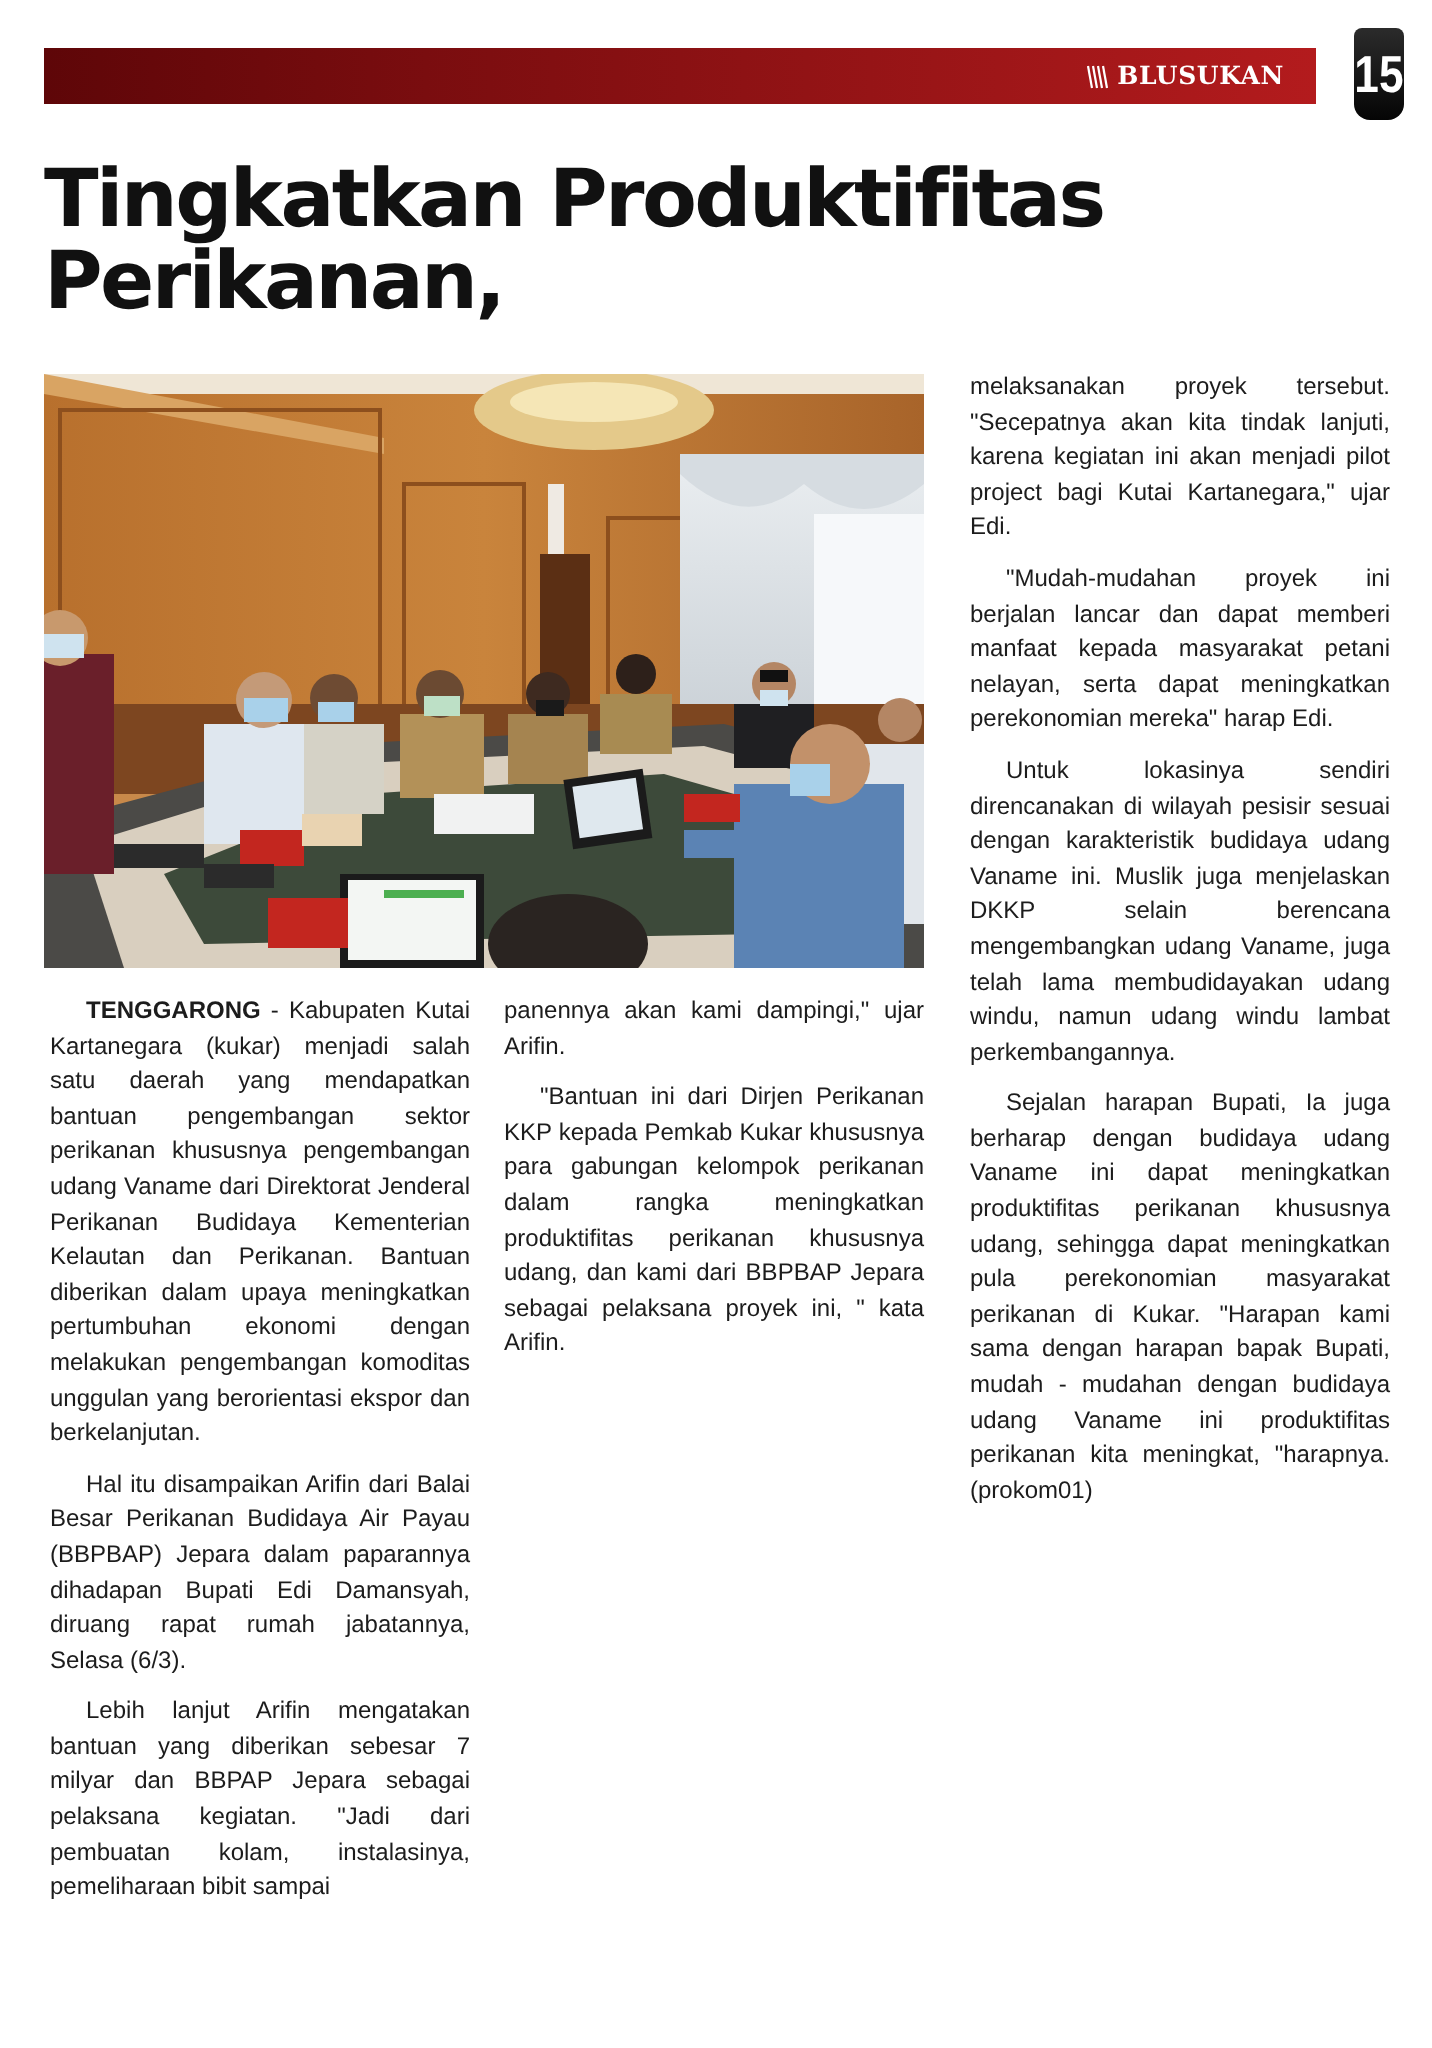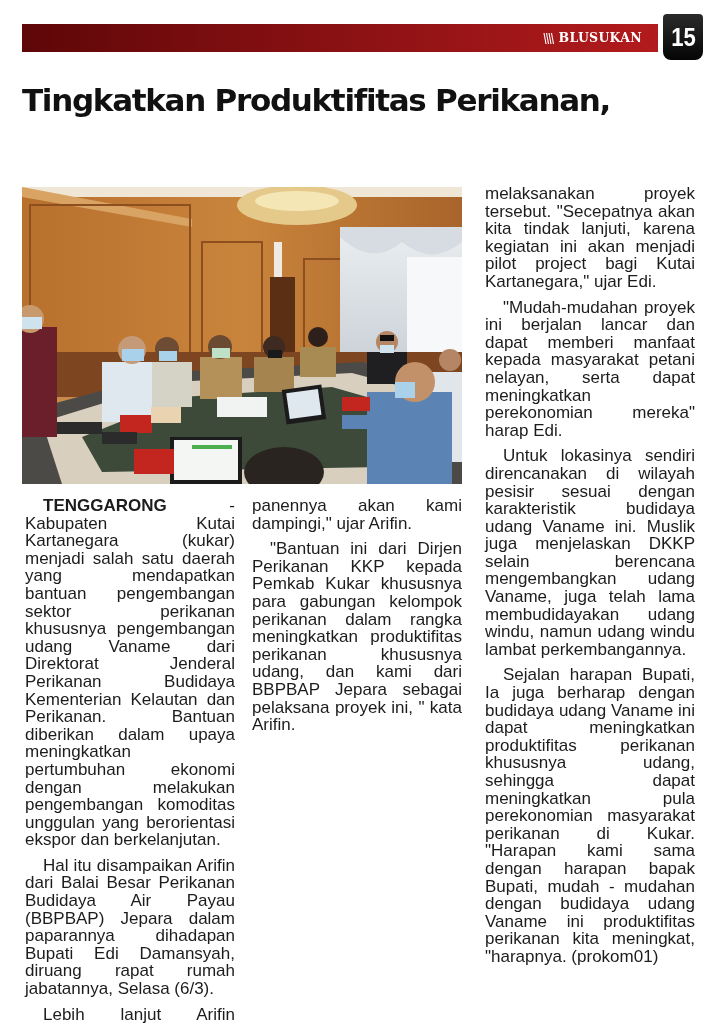--- a/index.html
+++ b/index.html
@@ -16,44 +16,44 @@
     color: #ffffff; letter-spacing: 0.2px; margin-top: 32px;
   }
   .brand {
     position: absolute; right: 16px; top: 6px; display: flex; align-items: flex-end; gap: 4px;
   }
   .brand-icon { display: inline-block; width: 12px; height: 13px; }
   .brand-label {
     font-family: "DejaVu Serif", serif; font-weight: bold; font-size: 12.5px; color: #ffffff; letter-spacing: 0.3px;
   }
   .page-badge {
-    position: absolute; left: 663px; top: 14px; width: 40px; height: 46px;
+    position: absolute; left: 677px; top: 14px; width: 25px; height: 46px;
     background: linear-gradient(180deg, #2b2b2b 0%, #050505 100%);
     border-radius: 4px 4px 8px 8px;
     display: flex; align-items: center; justify-content: center;
   }
   .page-number {
     font-family: "Liberation Sans Narrow", "Liberation Sans", sans-serif; font-weight: bold; font-size: 26px; color: #ffffff;
     transform: scaleX(0.85);
   }
 
   .headline {
     position: absolute; left: 22px; top: 80px; width: 680px;
     font-family: "DejaVu Sans", sans-serif; font-weight: bold;
-    font-size: 31px; line-height: 41px; letter-spacing: -1.3px; color: #111;
+    font-size: 40px; line-height: 41px; letter-spacing: -1.3px; color: #111;
   }
 
   .photo {
     position: absolute; left: 22px; top: 187px; width: 440px; height: 297px; overflow: hidden;
     background: #c8894a;
   }
 
   .col {
     position: absolute; width: 210px;
-    font-family: "Liberation Sans", sans-serif; font-size: 17px; line-height: 17.6px;
+    font-family: "Liberation Sans", sans-serif; font-size: 12px; line-height: 17.6px;
     color: #1c1c1c; text-align: justify;
   }
   .col p { text-indent: 18px; margin-bottom: 8px; hyphens: none; }
   .col p.cont { text-indent: 0; }
   .dateline { font-weight: bold; }
   .col1 { left: 25px; top: 497px; }
   .col2 { left: 252px; top: 497px; }
   .col3 { left: 485px; top: 185px; }
 </style>
 </head>

